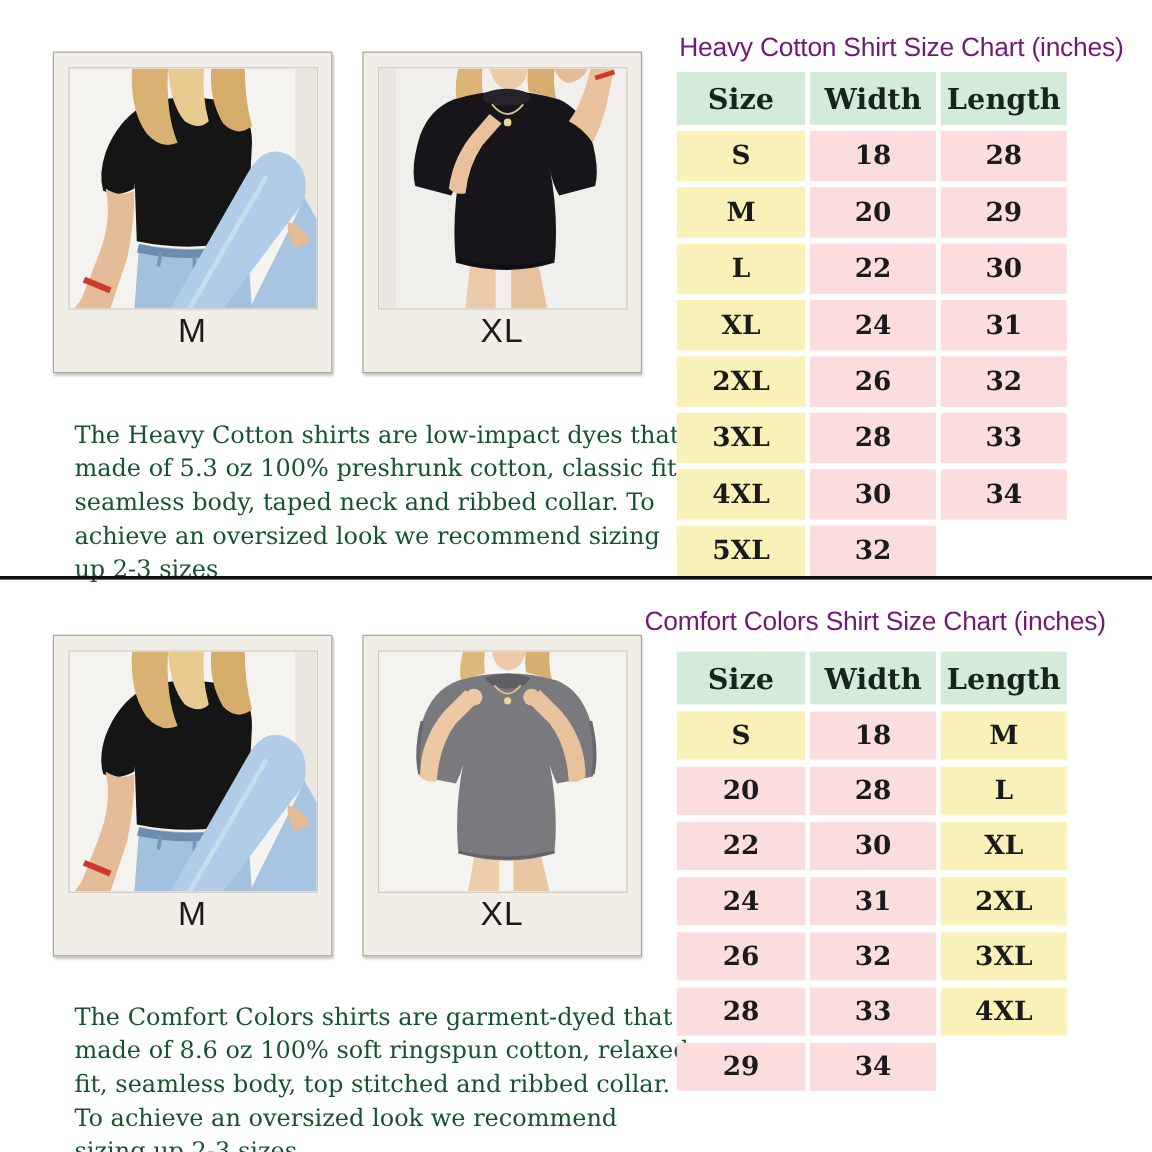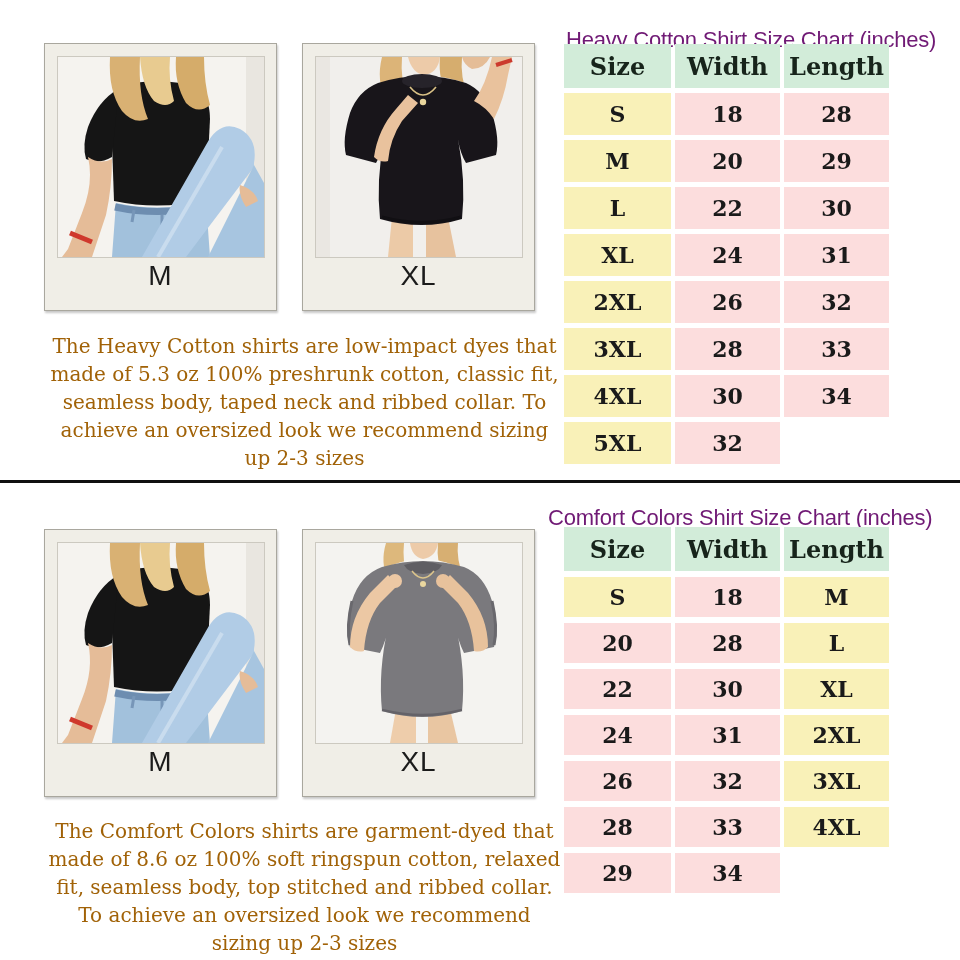--- a/index.html
+++ b/index.html
@@ -3,25 +3,25 @@
 <meta charset="utf-8">
 <style>
   html,body{margin:0;padding:0;background:#ffffff;}
   .canvas{position:relative;width:960px;height:960px;background:#ffffff;overflow:hidden;
           font-family:"Liberation Sans",sans-serif;}
 
   
   .chart-title{position:absolute;font-family:"Liberation Sans",sans-serif;font-size:22px;
                font-weight:400;color:#701a75;letter-spacing:-0.2px;white-space:nowrap;}
   #title-1{left:566px;top:9px;}
-  #title-2{left:548px;top:487px;}
+  #title-2{left:537px;top:487px;}
 
   
   .size-table{position:absolute;left:564px;display:grid;
-              grid-template-columns:107px 105px 105px;column-gap:4px;}
+              grid-template-columns:107px 105px 105px;column-gap:4px;margin-top:16px;}
   #table-1{top:44px;grid-template-rows:44px repeat(8,42px);row-gap:5px;}
   #table-2{top:527px;grid-template-rows:44px repeat(7,40px);row-gap:6px;}
   .cell{display:flex;align-items:center;justify-content:center;
         font-family:"DejaVu Serif","Liberation Serif",serif;font-weight:700;
         font-size:22px;color:#1a1a1a;}
   .cell.header{background:#d2ecd9;font-size:24px;color:#17241b;}
   .cell.size{background:#f9f1b8;}
   .cell.val{background:#fcdddd;}
 
   
@@ -34,23 +34,23 @@
   #frame-1{left:44px;top:43px;}   #frame-2{left:302px;top:43px;}
   #frame-3{left:44px;top:529px;}  #frame-4{left:302px;top:529px;}
   .photo{position:absolute;left:12px;top:12px;width:206px;height:200px;
          border:1px solid #ccc9c0;overflow:hidden;background:#f4f2ee;}
   .photo svg{display:block;}
   .photo-label{position:absolute;left:0;right:0;top:216px;text-align:center;
                font-family:"Liberation Sans",sans-serif;font-size:28px;font-weight:400;
                color:#1b1b1b;letter-spacing:1px;}
 
   
-  .description{position:absolute;left:46px;width:517px;margin:0;
+  .description{position:absolute;left:46px;width:517px;margin:16px;
                font-family:"DejaVu Serif","Liberation Serif",serif;font-size:20px;
-               line-height:28px;color:#a16207;font-weight:500;text-align:center;}
+               line-height:28px;color:#14532d;font-weight:500;}
   #desc-1{top:332px;}
   #desc-2{top:817px;}
 </style>
 </head>
 <body>
 
 <div class="canvas">
 
   <h2 class="chart-title" id="title-1">Heavy Cotton Shirt Size Chart (inches)</h2>
 

